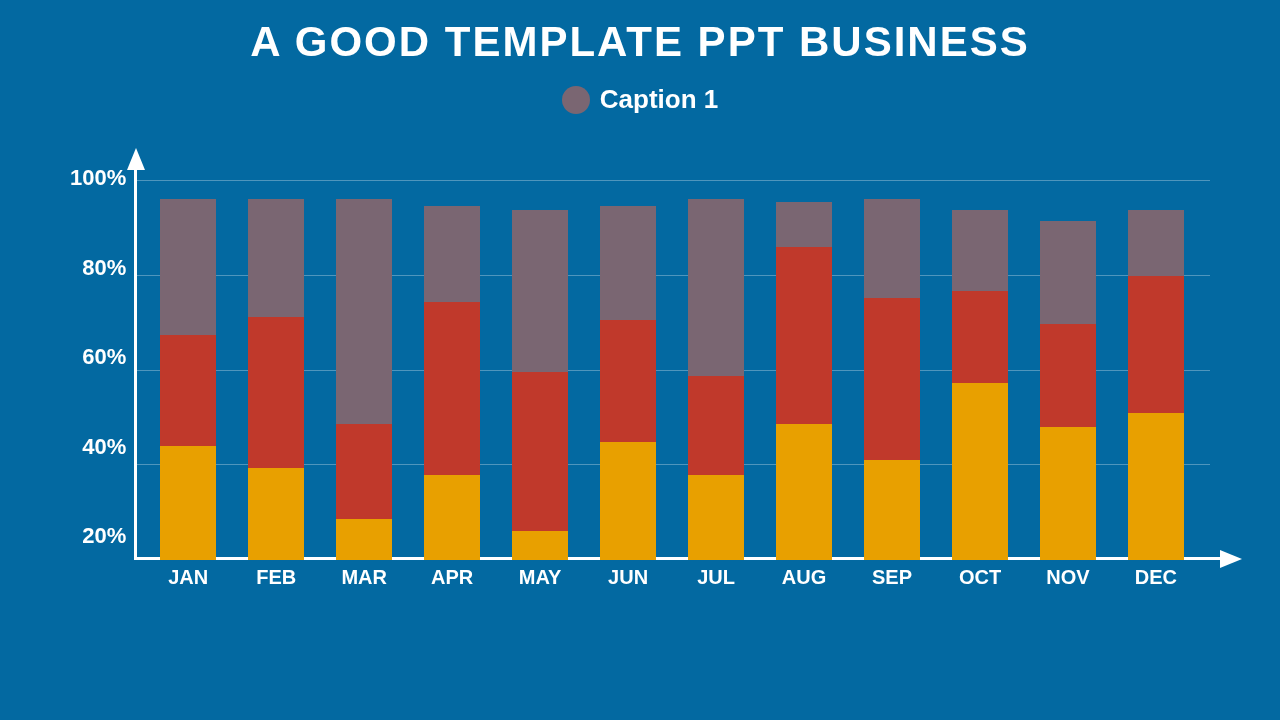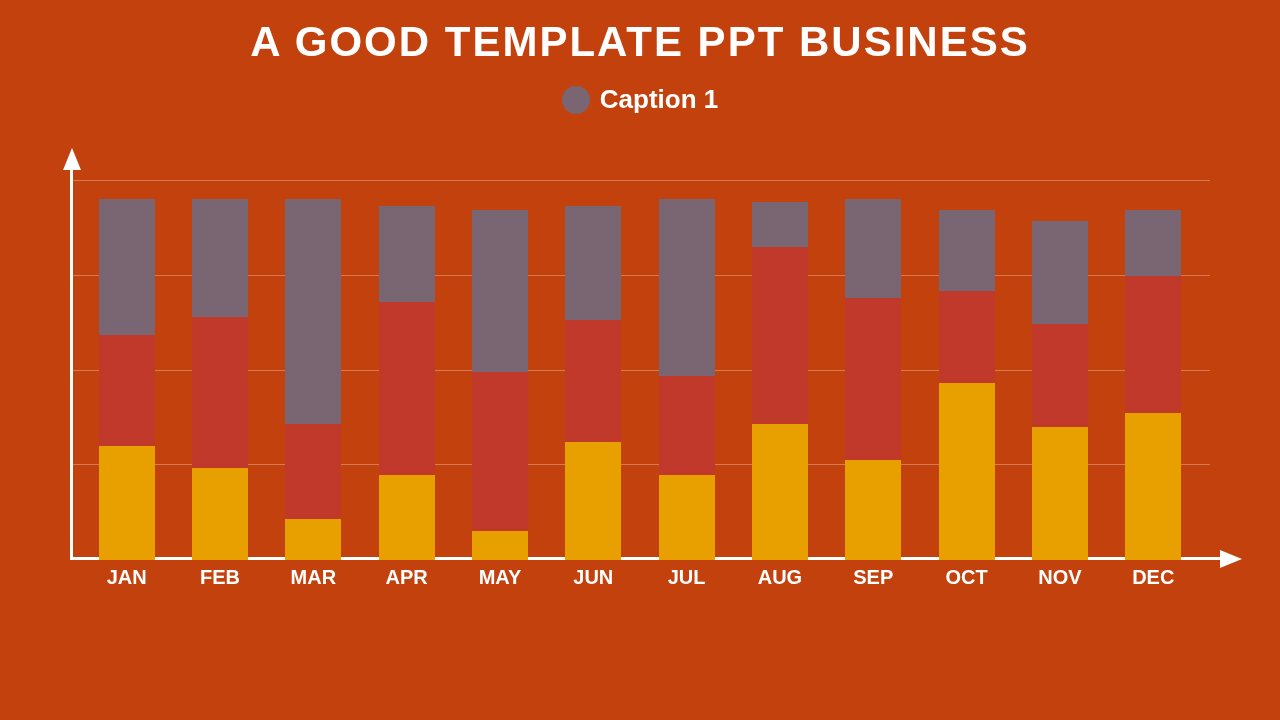--- a/index.html
+++ b/index.html
@@ -9,21 +9,21 @@
       background: #000;
       display: flex;
       align-items: center;
       justify-content: center;
       overflow: hidden;
       font-family: 'Arial Black', Arial, sans-serif;
     }
     .slide {
       width: 1280px;
       height: 720px;
-      background: #c2410c;
+      background: #0369a1;
       position: relative;
       display: flex;
       flex-direction: column;
       align-items: center;
     }
     .title {
       color: #fff;
       font-size: 42px;
       font-weight: 900;
       letter-spacing: 2px;
@@ -172,20 +172,27 @@
 
   <div class="legend">
     <div class="legend-item">
       <div class="legend-dot" style="background:#7a6672;"></div>
       <span class="legend-label">Caption 1</span>
     </div>
   </div>
 
   <div class="chart-area">
 
+    <div class="y-axis">
+      <span class="y-label">100%</span>
+      <span class="y-label">80%</span>
+      <span class="y-label">60%</span>
+      <span class="y-label">40%</span>
+      <span class="y-label">20%</span>
+    </div>
 
     <div class="chart-inner">
       <div class="grid-and-bars" style="position:relative;">
 
         <div style="position:absolute;left:0;top:-14px;bottom:0;width:3px;background:#fff;">
           <div class="arrow-up"></div>
         </div>
 
         <div style="position:absolute;left:0;bottom:0;right:-14px;height:3px;background:#fff;">
           <div class="arrow-right"></div>

